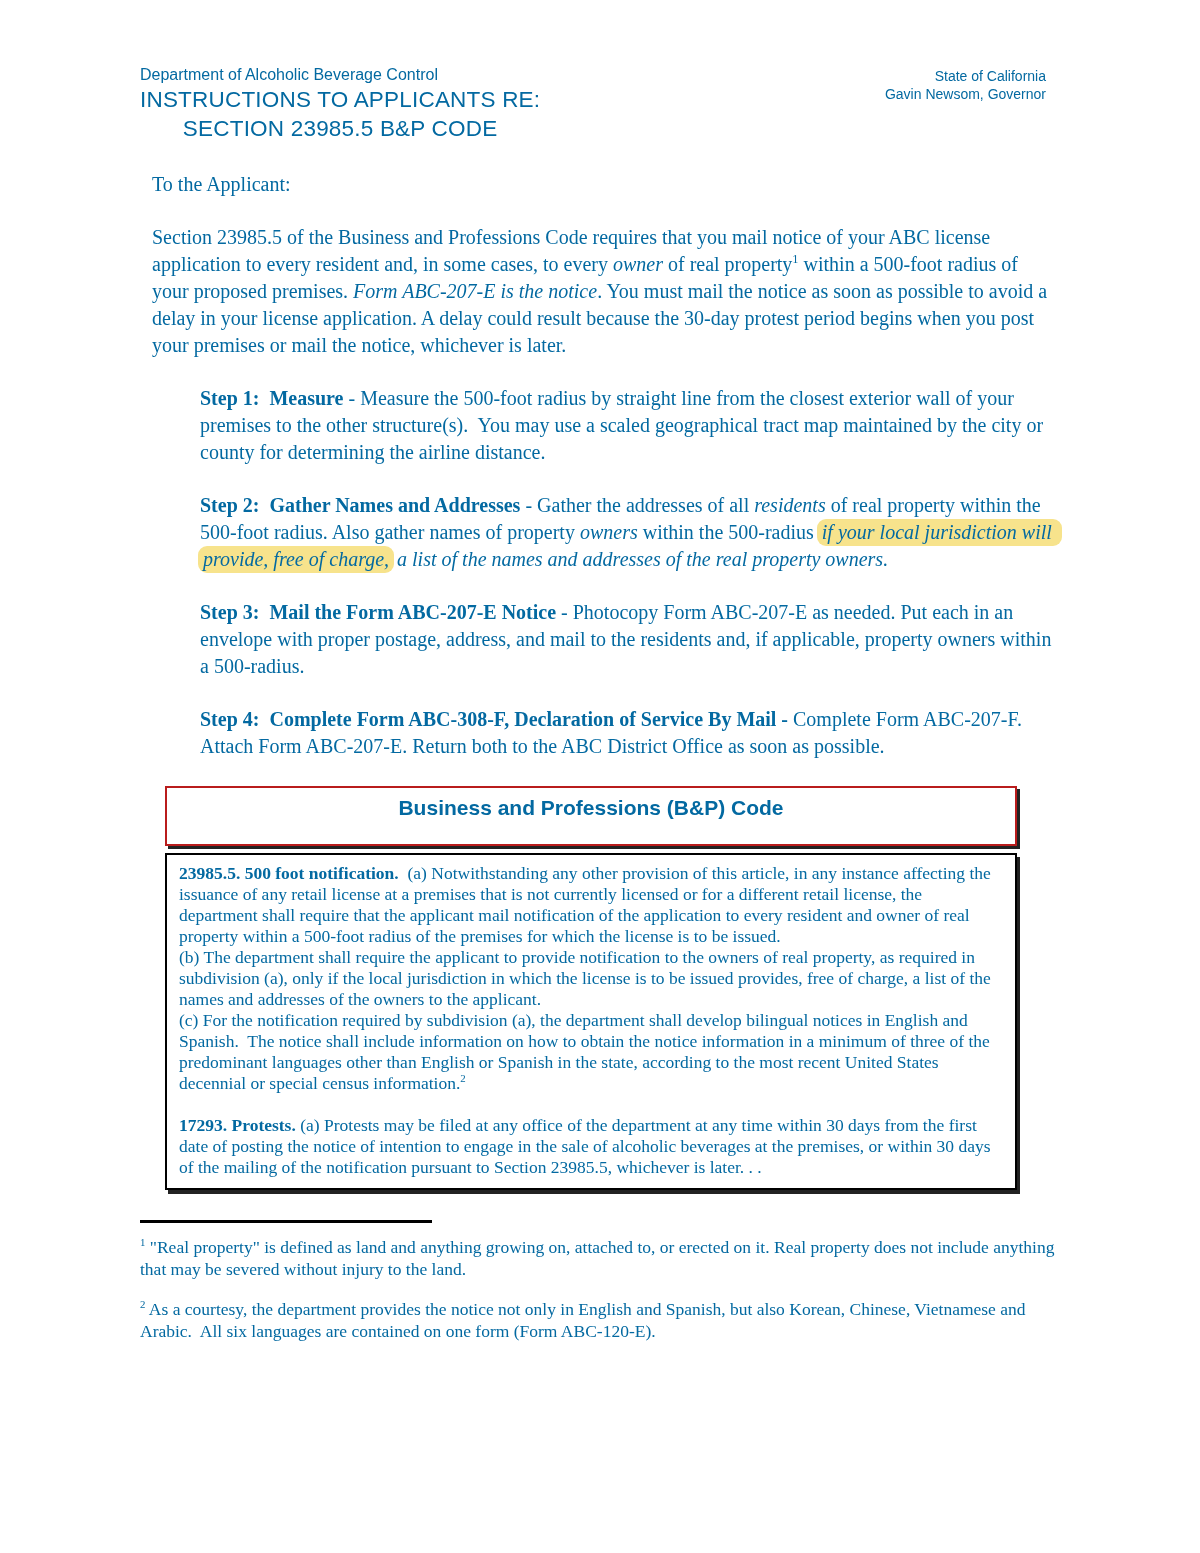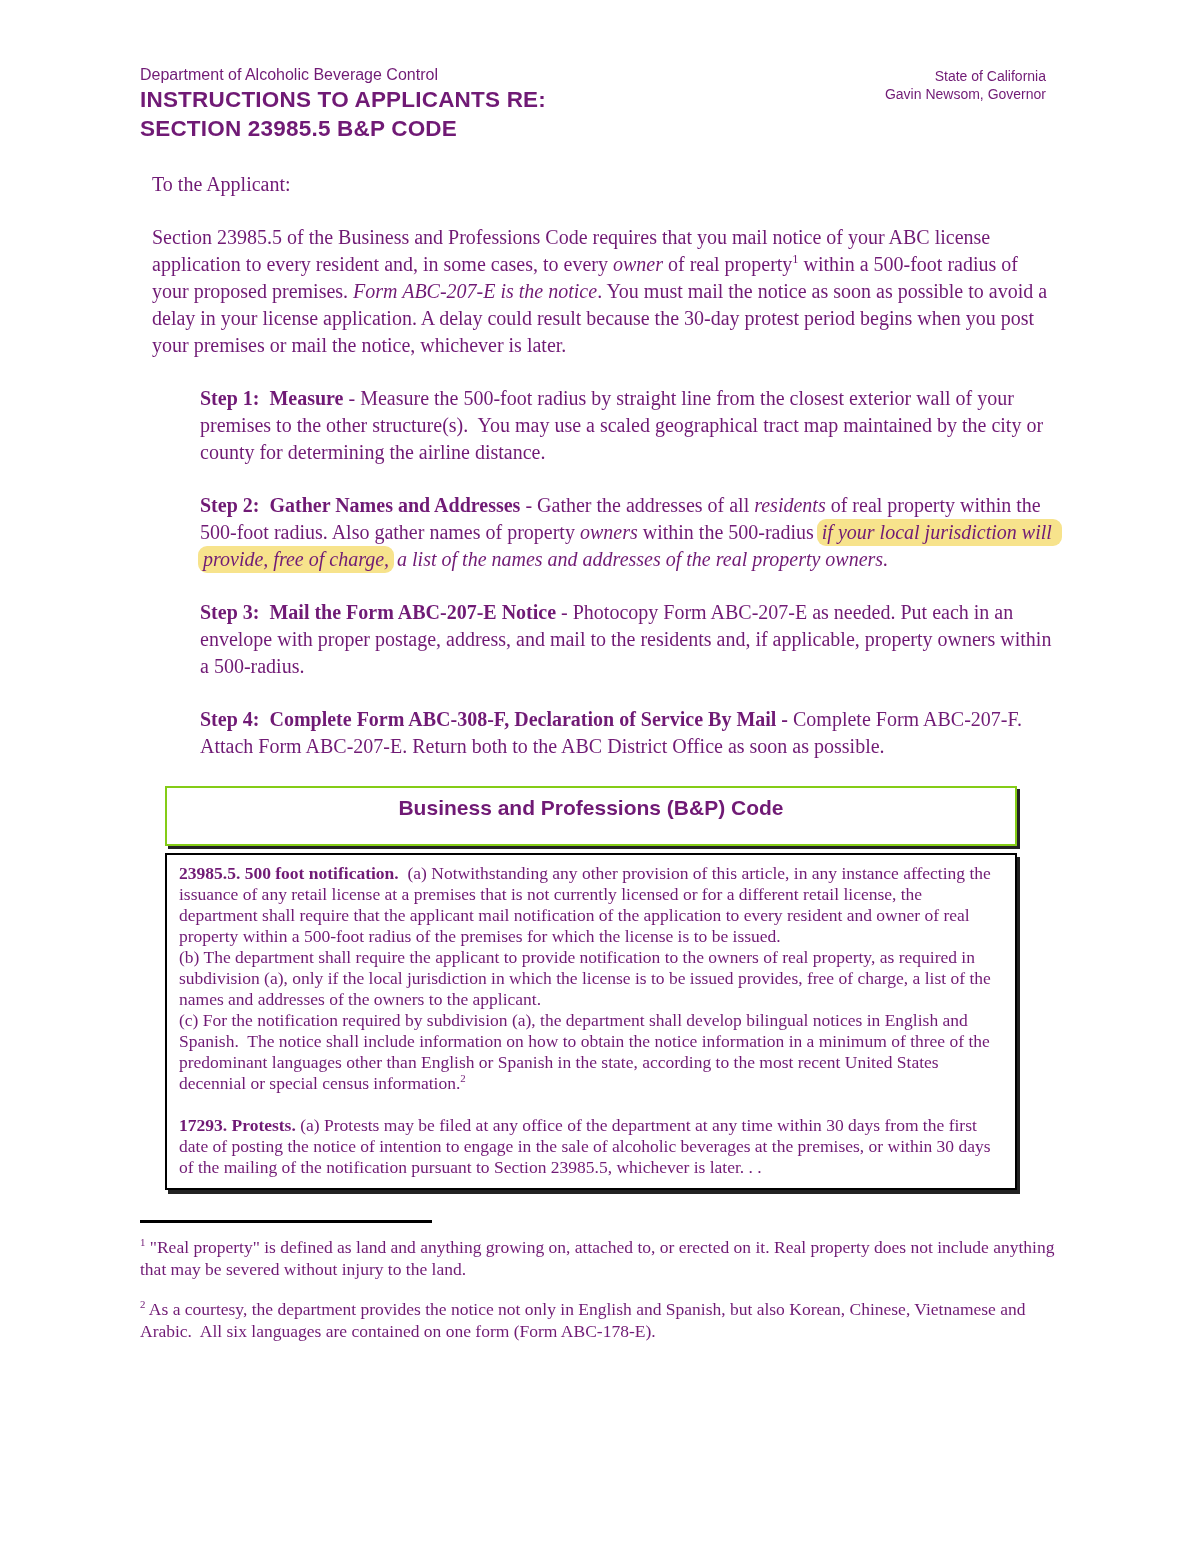--- a/index.html
+++ b/index.html
@@ -5,29 +5,29 @@
   html, body { margin: 0; padding: 0; background: #e8e8e8; }
   .page {
     position: relative;
     width: 1200px;
     height: 1553px;
     margin: 0 auto;
     background: #ffffff;
     box-sizing: border-box;
     padding: 64px 140px 0 140px;
     overflow: hidden;
-    color: #701a75;
+    color: #0369a1;
     font-family: "Liberation Serif", serif;
   }
 
   
   .header { display: flex; justify-content: space-between; align-items: flex-start; }
   .header-left { font-family: "Liberation Sans", sans-serif; }
   .dept { font-size: 16px; line-height: 21px; }
-  .doc-title { font-size: 22.5px; font-weight: bold; line-height: 29px; letter-spacing: 0.2px; }
+  .doc-title { font-size: 22.5px; font-weight: normal; line-height: 29px; letter-spacing: 0.2px; text-align: center; }
   .header-right {
     font-family: "Liberation Sans", sans-serif;
     font-size: 14px; line-height: 18px;
     text-align: right; padding-top: 3px; padding-right: 14px; margin-left: 26px;
   }
 
   
   .body-text {
     font-size: 20px;
     line-height: 27px;
@@ -49,21 +49,21 @@
     border-radius: 9px;
     padding: 2px 5px 3px 5px;
     margin: -2px -2px -3px -2px;
     box-decoration-break: clone;
     -webkit-box-decoration-break: clone;
   }
 
   
   .bp-section { margin: 26px 0 0 25px; width: 852px; }
   .bp-title-box {
-    border: 2px solid #84cc16;
+    border: 2px solid #b91c1c;
     box-shadow: 3px 3px 0 #222;
     background: #fff;
     text-align: center;
     font-family: "Liberation Sans", sans-serif;
     font-weight: bold;
     font-size: 21px;
     padding: 8px 10px 24px 10px;
     box-sizing: border-box;
   }
   .bp-body-box {
@@ -135,16 +135,16 @@
     <div class="bp-body-box">
       <p class="bp-para"><b>23985.5. 500 foot notification.</b><span>  (a) Notwithstanding any other provision of this article, in any instance affecting the issuance of any retail license at a premises that is not currently licensed or for a different retail license, the department shall require that the applicant mail notification of the application to every resident and owner of real property within a 500-foot radius of the premises for which the license is to be issued.</span></p>
       <p class="bp-para"><span>(b) The department shall require the applicant to provide notification to the owners of real property, as required in subdivision (a), only if the local jurisdiction in which the license is to be issued provides, free of charge, a list of the names and addresses of the owners to the applicant.</span></p>
       <p class="bp-para"><span>(c) For the notification required by subdivision (a), the department shall develop bilingual notices in English and Spanish.  The notice shall include information on how to obtain the notice information in a minimum of three of the predominant languages other than English or Spanish in the state, according to the most recent United States decennial or special census information.</span><sup>2</sup></p>
       <p class="bp-para bp-protests"><b>17293. Protests.</b><span> (a) Protests may be filed at any office of the department at any time within 30 days from the first date of posting the notice of intention to engage in the sale of alcoholic beverages at the premises, or within 30 days of the mailing of the notification pursuant to Section 23985.5, whichever is later. . .</span></p>
     </div>
   </div>
 
   <div class="fn-rule"></div>
   <p class="footnote"><sup>1</sup><span> "Real property" is defined as land and anything growing on, attached to, or erected on it. Real property does not include anything that may be severed without injury to the land.</span></p>
-  <p class="footnote footnote-2"><sup>2</sup><span> As a courtesy, the department provides the notice not only in English and Spanish, but also Korean, Chinese, Vietnamese and Arabic.  All six languages are contained on one form (Form ABC-178-E).</span></p>
+  <p class="footnote footnote-2"><sup>2</sup><span> As a courtesy, the department provides the notice not only in English and Spanish, but also Korean, Chinese, Vietnamese and Arabic.  All six languages are contained on one form (Form ABC-120-E).</span></p>
 
 
 </div>
 
 </body></html>

